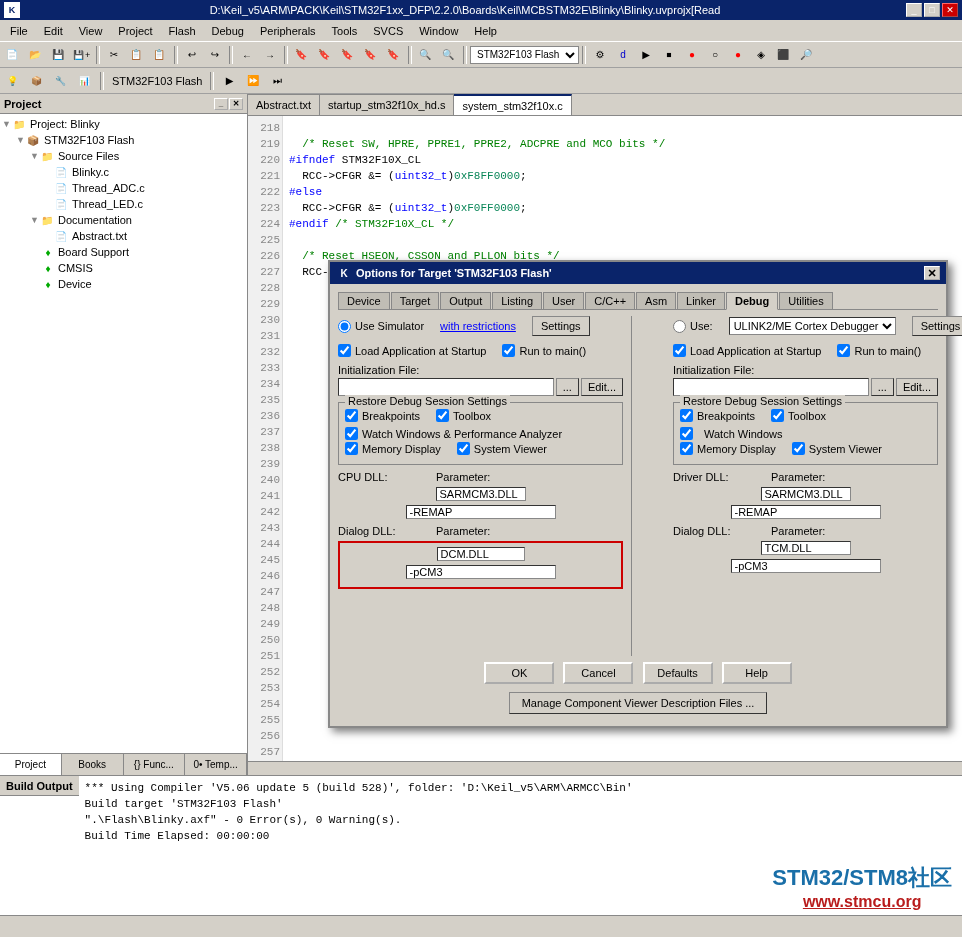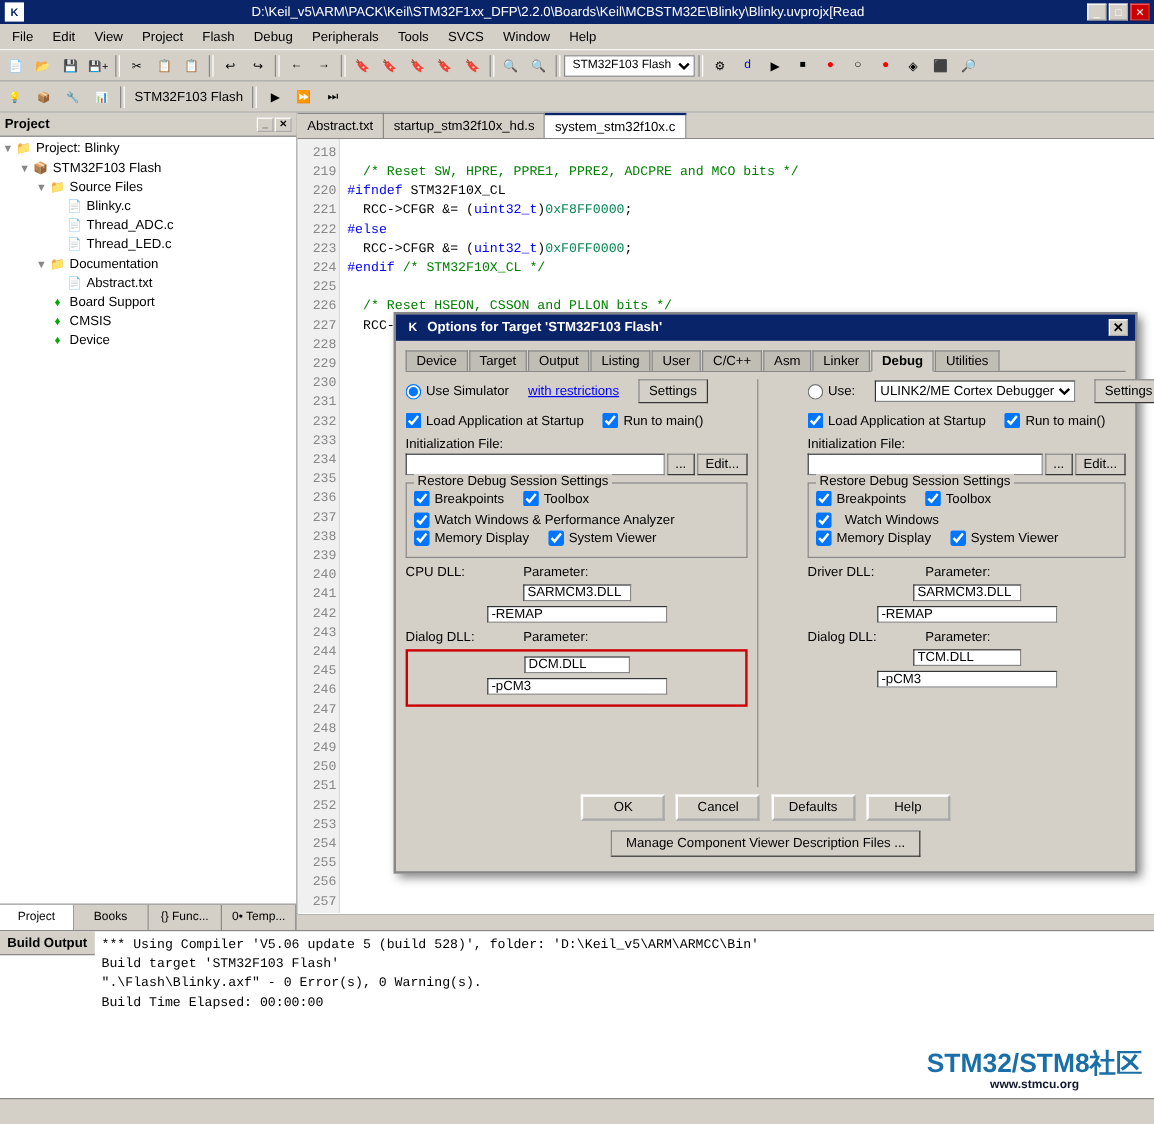--- a/index.html
+++ b/index.html
@@ -59,21 +59,21 @@
     
     .build-output { height: 140px; background: #fff; border-top: 1px solid #888; display: flex; flex-direction: row; }
     .build-title { background: #d4d0c8; height: 20px; display: flex; align-items: center; padding: 0 6px; font-size: 11px; font-weight: bold; border-bottom: 1px solid #888; }
     .build-content { flex: 1; overflow: auto; padding: 4px 6px; font-family: 'Courier New', monospace; font-size: 11px; line-height: 16px; }
     
     
     .status-bar { height: 22px; background: #d4d0c8; border-top: 1px solid #888; display: flex; align-items: center; padding: 0 6px; font-size: 11px; }
     
     
     .watermark { position: absolute; bottom: 26px; right: 10px; font-size: 22px; font-weight: bold; color: #1a6fa8; line-height: 1.2; text-align: center; }
-    .watermark-sub { font-size: 10px; color: #0f172a; }
+    .watermark-sub { font-size: 16px; color: #b91c1c; text-decoration: underline; }
     
     
     .dialog-overlay { position: absolute; top: 0; left: 0; width: 100%; height: 100%; z-index: 100; pointer-events: none; }
     .dialog { position: absolute; top: 260px; left: 328px; width: 620px; background: #d4d0c8; border: 2px solid #888; box-shadow: 4px 4px 8px rgba(0,0,0,0.5); pointer-events: all; }
     .dialog-title { background: #0a246a; color: #fff; height: 22px; display: flex; align-items: center; padding: 0 6px; font-size: 11px; font-weight: bold; justify-content: space-between; }
     .dialog-close { width: 16px; height: 14px; background: #d4d0c8; color: #000; border: 1px outset #fff; display: flex; align-items: center; justify-content: center; cursor: pointer; font-size: 11px; font-weight: bold; }
     .dialog-content { padding: 8px; }
     .dialog-icon { width: 16px; height: 16px; background: #0a246a; color: #fff; display: flex; align-items: center; justify-content: center; font-size: 10px; font-weight: bold; margin-right: 4px; }
     
     

